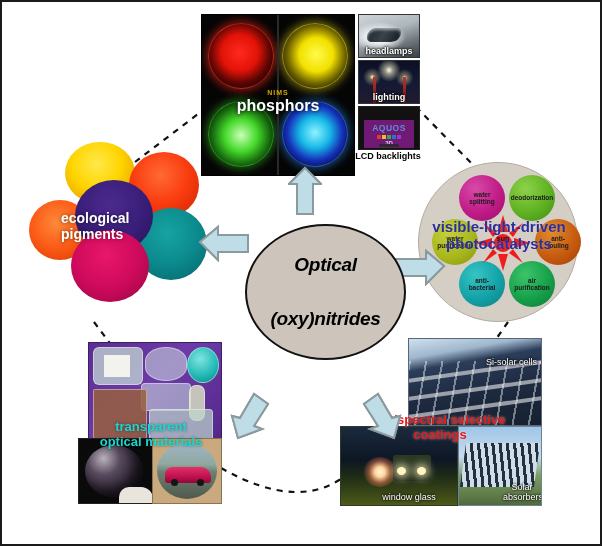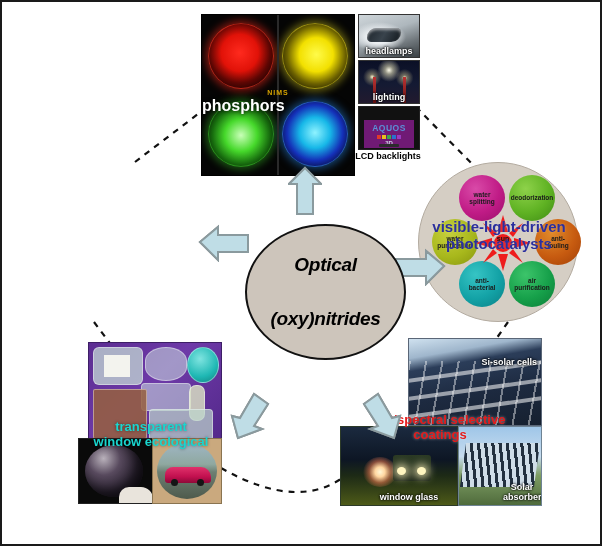--- a/index.html
+++ b/index.html
@@ -99,20 +99,21 @@
     background: #2a2a2a;
   }
   #phosphors-panel .nims-mark {
     position: absolute; left: 0; right: 0; top: 74px;
     text-align: center;
     font-size: 7px; font-weight: bold; color: #d8a400;
     letter-spacing: 1px;
   }
   #phosphors-label {
     position: absolute; left: 0; right: 0; top: 82px;
+    text-align: center;
     color: #ffffff;
     font-weight: bold;
     font-size: 16px;
     text-shadow: 0 0 4px #000;
   }
 
   
   #lighting-stack { left: 356px; top: 12px; width: 60px; z-index: 4; }
   .stack-img {
     position: relative;
@@ -340,21 +341,21 @@
     position: absolute; left: -10px; width: 160px; height: 4px;
     background: rgba(255,255,255,0.55);
     transform: rotate(-8deg);
   }
   #cp-solar .celllines {
     position: absolute; left: 0; top: 22px; width: 132px; height: 64px;
     background: repeating-linear-gradient(100deg, rgba(255,255,255,0.42) 0 2px, rgba(0,0,0,0) 2px 16px);
   }
   .cap-white {
     position: absolute;
-    color: #ffffff; font-size: 9px; font-weight: bold;
+    color: #ffffff; font-size: 9px; font-weight: normal;
     text-shadow: 0 0 3px #000, 0 0 2px #000;
     padding-left: 20px;
   }
   #cp-night {
     position: absolute; left: 0; top: 88px; width: 116px; height: 78px;
     background: linear-gradient(180deg, #1b2a3f 0%, #0d1624 42%, #1d2a16 62%, #4d5a18 100%);
     border: 1px solid #2c3a28; overflow: hidden;
   }
   #cp-night .sunflare {
     position: absolute; left: 22px; top: 30px; width: 34px; height: 30px;
@@ -485,20 +486,32 @@
             <i style="background:#2b6fd0"></i>
           <i style="background:#9a3ac0"></i>
         </div>
         <div class="badge3d">3D</div>
       </div>
       <div class="tv-stand"></div>
     </div>
     <div id="lcd-caption">LCD backlights</div>
   </div>
 
+  <div class="abs" id="pigments-panel">
+    <div class="pile p-yellow"></div>
+    <div class="pile p-orangered"></div>
+    <div class="pile p-orange"></div>
+    <div class="pile p-teal"></div>
+    <div class="pile p-purple"></div>
+    <div class="pile p-magenta"></div>
+    <div id="pigments-label">
+      <div>ecological</div>
+      <div>pigments</div>
+    </div>
+  </div>
 
   <div class="abs" id="photocatalysts-panel">
 
     <svg id="sun-burst" viewBox="0 0 56 56">
       <g fill="#ee1c1c">
         <circle cx="28" cy="28" r="9"></circle>
         <polygon points="28,0 33,17 23,17"></polygon>
         <polygon points="28,56 33,39 23,39"></polygon>
         <polygon points="0,28 17,23 17,33"></polygon>
         <polygon points="56,28 39,23 39,33"></polygon>
@@ -566,21 +579,21 @@
       <div class="dome"></div>
       <div class="glove"></div>
     </div>
     <div id="wm-right">
       <div class="lens">
         <div class="car"></div>
       </div>
     </div>
     <div id="window-label">
       <div>transparent</div>
-      <div>window ecological</div>
+      <div>optical materials</div>
     </div>
   </div>
 
   <div class="abs" id="coatings-panel">
     <div id="cp-solar">
       <div class="cellrow" style="top:30px"></div>
       <div class="cellrow" style="top:48px"></div>
       <div class="cellrow" style="top:66px"></div>
       <div class="celllines"></div>
       <div class="cap-white" style="right:4px; top:18px;">Si-solar cells</div>

